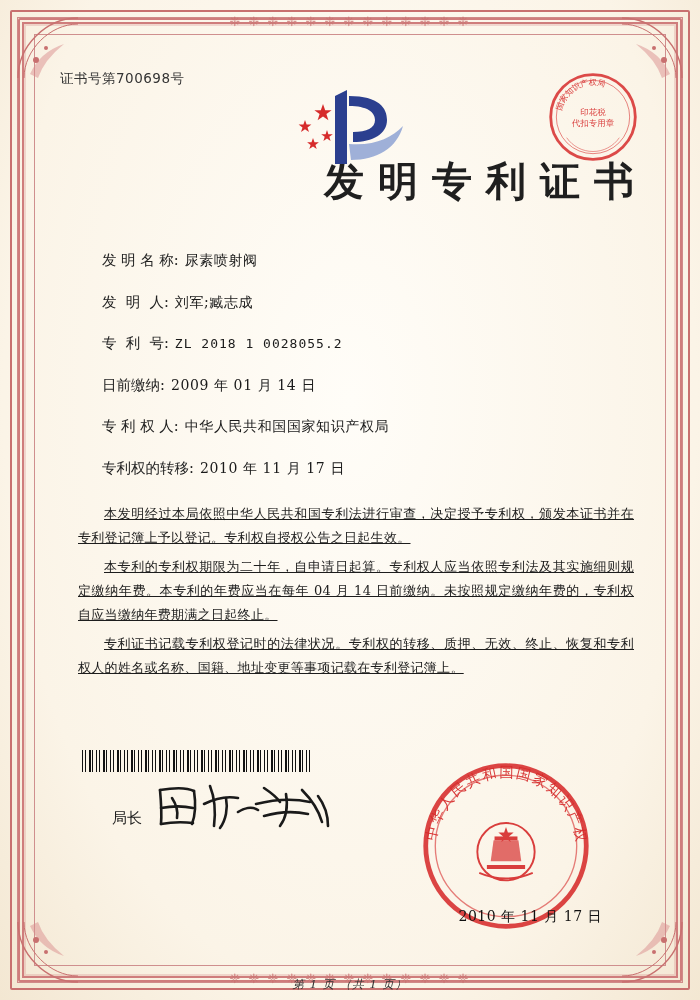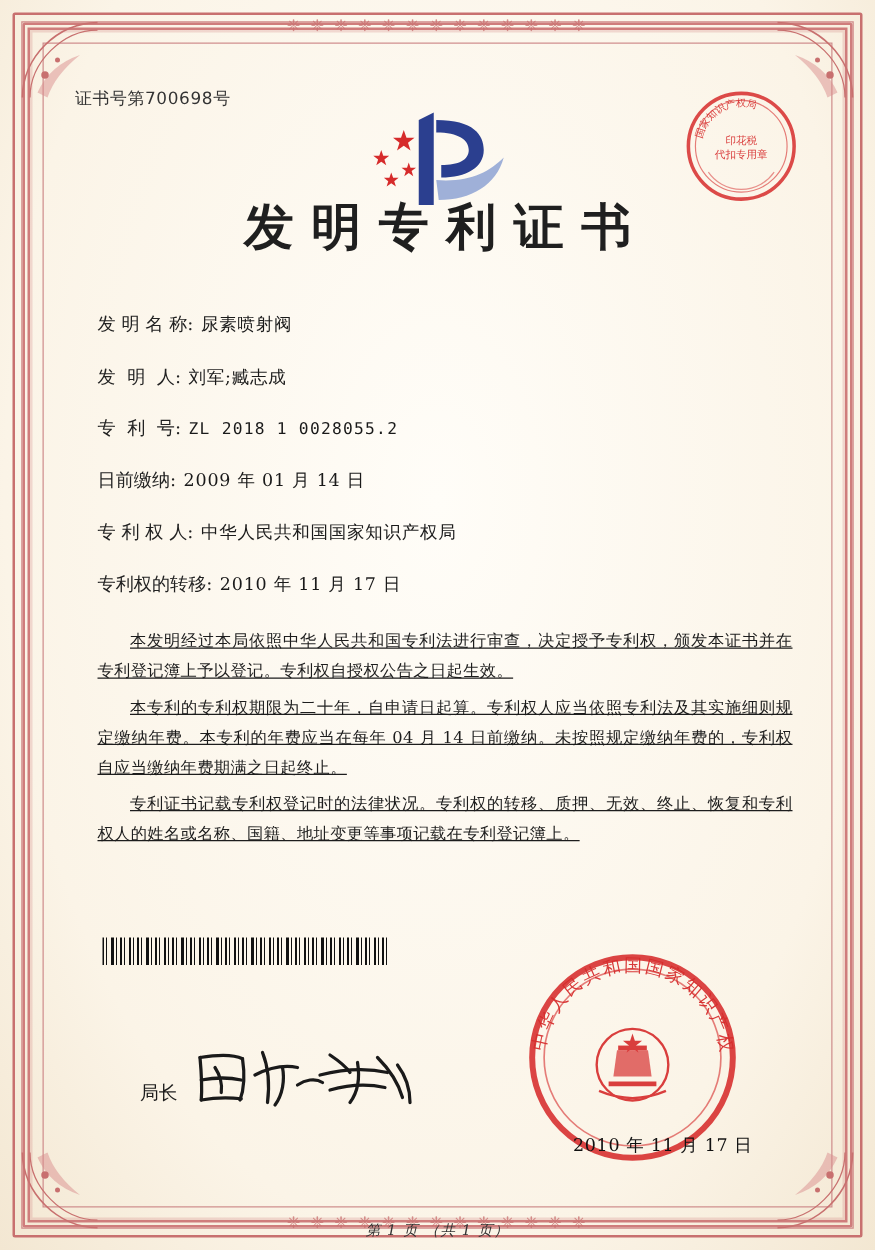--- a/index.html
+++ b/index.html
@@ -92,40 +92,41 @@
     position: absolute;
     top: 32px;
     left: 50%;
     transform: translateX(-50%);
     width: 150px;
     height: 90px;
   }
   .emblem svg { width: 100%; height: 100%; }
 
   .title {
-    text-align: center;
+    text-align: right;
     margin-top: 66px;
     font-family: "DejaVu Serif", serif;
     font-weight: bold;
     font-size: 40px;
     letter-spacing: 14px;
     color: #1f1f1f;
     text-indent: 14px;
   }
 
   .fields {
     margin-top: 44px;
     padding-left: 26px;
     font-size: 14.5px;
     line-height: 1;
   }
   .field-row {
     display: flex;
     align-items: baseline;
     margin-bottom: 27px;
+    margin-left: 24px;
   }
   .field-label {
     white-space: pre;
     color: #222;
     font-family: "DejaVu Serif", serif;
     font-size: 14.5px;
   }
   .field-value {
     font-family: "DejaVu Serif", serif;
     font-size: 14px;
@@ -168,21 +169,21 @@
         #111 0px, #111 1.5px, transparent 1.5px, transparent 3px,
         #111 3px, #111 4px, transparent 4px, transparent 7px,
         #111 7px, #111 9px, transparent 9px, transparent 10.5px,
         #111 10.5px, #111 11.5px, transparent 11.5px, transparent 14px);
   }
 
   
   .sign-row {
     position: absolute;
     left: 60px;
-    top: 784px;
+    top: 728px;
     display: flex;
     align-items: flex-end;
   }
   .sign-label {
     font-family: "DejaVu Serif", serif;
     font-size: 15px;
     color: #1a1a1a;
     margin-right: 10px;
     padding-bottom: 4px;
   }

